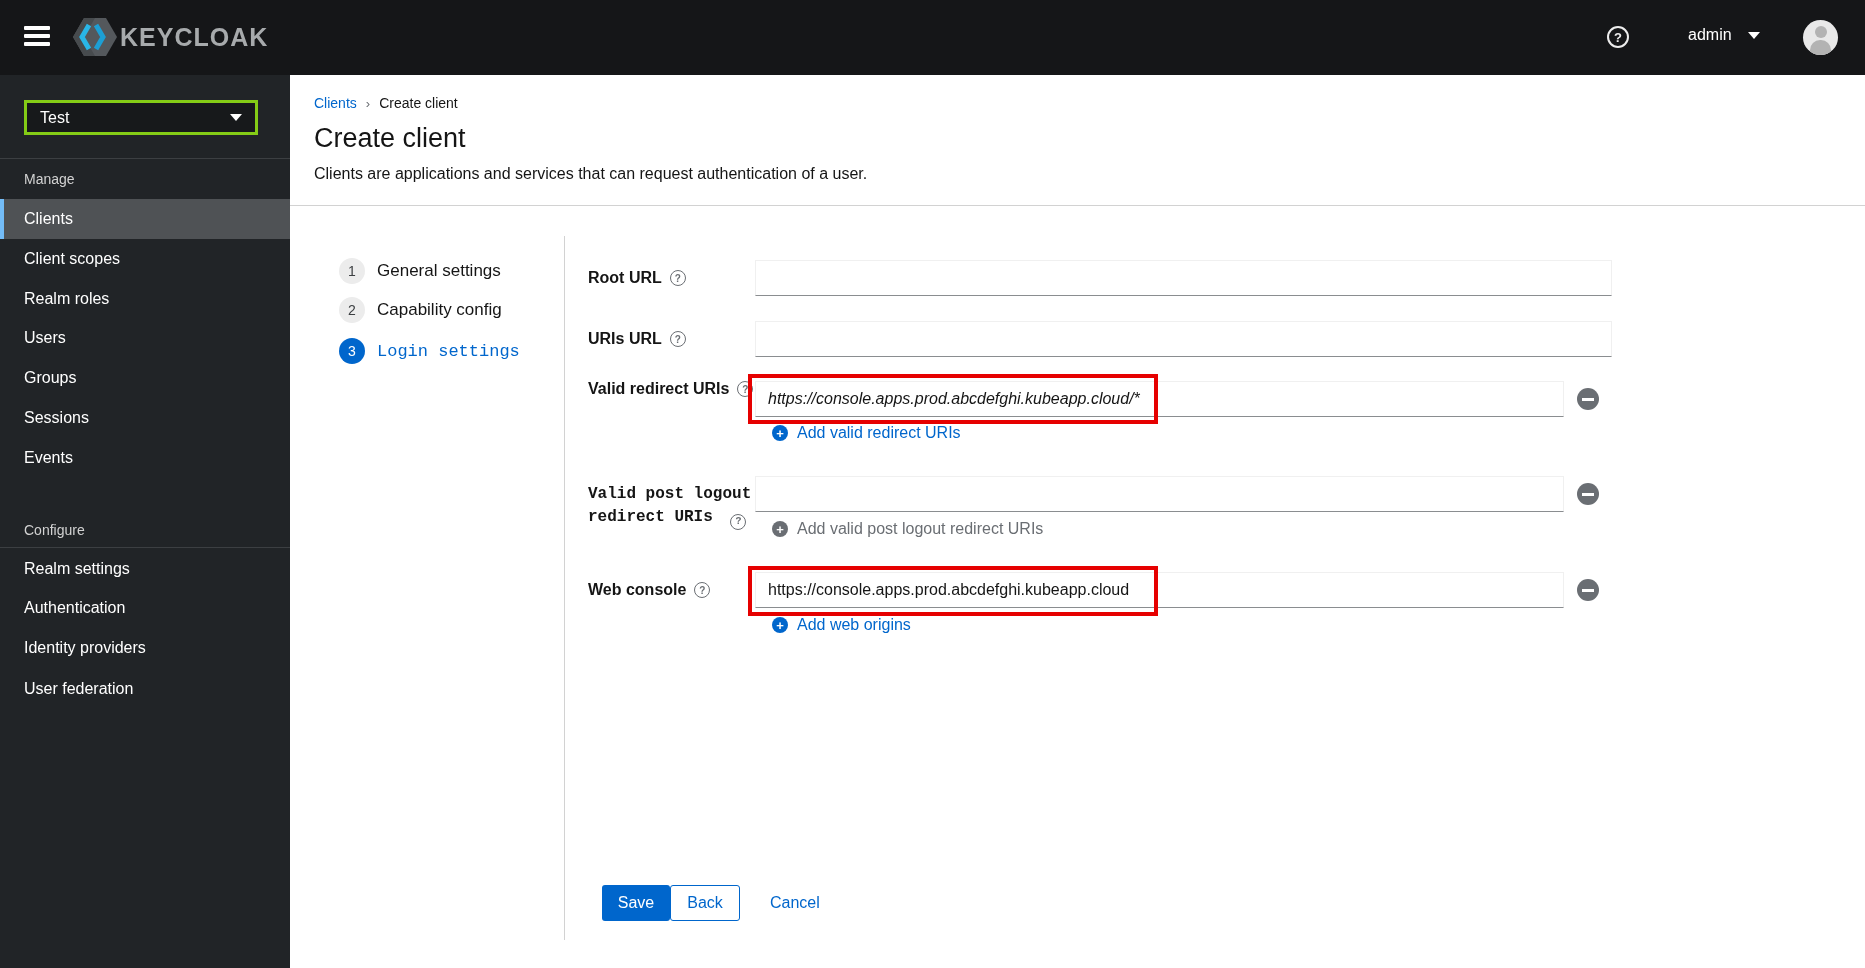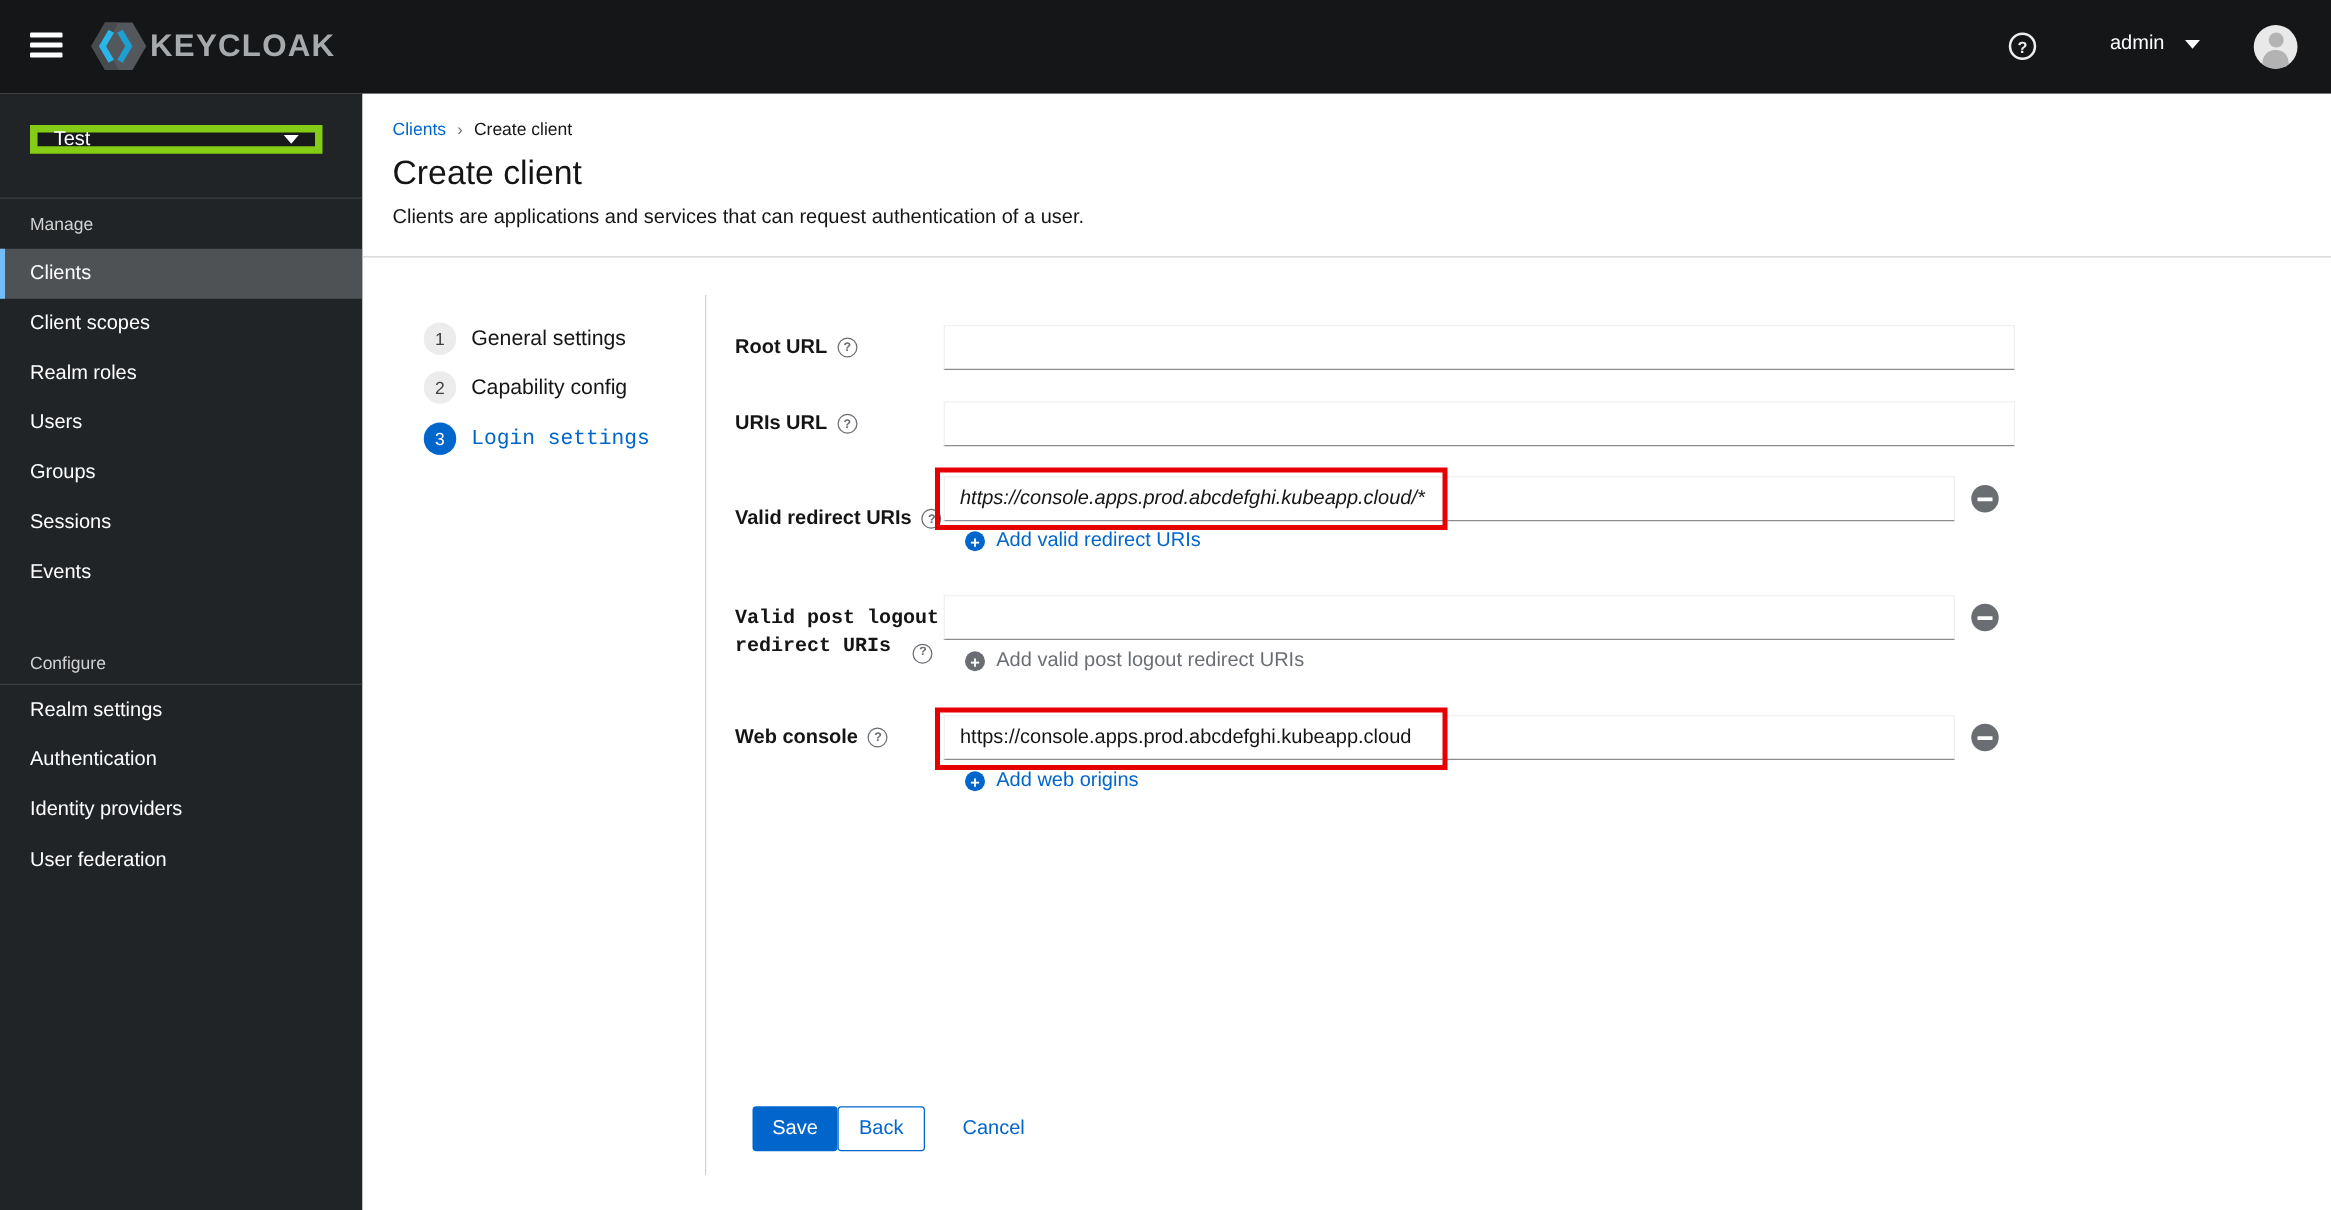--- a/index.html
+++ b/index.html
@@ -1,18 +1,18 @@
 <!DOCTYPE html>
 <html><head>
 <meta charset="utf-8">
 <style>
   * { margin:0; padding:0; box-sizing:border-box; }
   html,body { width:1865px; height:968px; }
   body { font-family:"Liberation Sans","DejaVu Sans",sans-serif; background:#fff; }
-  #app { position:relative; width:1865px; height:968px; overflow:hidden; background:#e5e5e5; }
+  #app { position:relative; width:1865px; height:968px; overflow:hidden; background:#14b8a6; }
 
   
   #topbar { position:absolute; left:0; top:0; width:1865px; height:75px; background:#151618; }
   .hamburger { position:absolute; left:24px; top:26px; width:26px; height:22px; cursor:pointer; }
   .hamburger span { display:block; width:26px; height:3.5px; background:#fff; margin-bottom:4.5px; border-radius:1px; }
   .brand { position:absolute; left:72px; top:16px; display:flex; align-items:center; }
   .brand-hex { width:46px; height:42px; }
   .brand-text { font-size:25px; font-weight:700; color:#a7aaac; letter-spacing:1px; margin-left:2px; }
   .tb-help { position:absolute; left:1607px; top:26px; width:22px; height:22px; border:2px solid #ededed;
              border-radius:50%; color:#ededed; font-size:13px; font-weight:700; display:flex;
@@ -21,22 +21,22 @@
              color:#fff; font-size:16px; cursor:pointer; }
   .caret-down { width:0; height:0; border-left:6px solid transparent; border-right:6px solid transparent;
                 border-top:7px solid #fff; }
   .avatar { position:absolute; left:1803px; top:20px; width:35px; height:35px; border-radius:50%;
             background:#e9e9e9; overflow:hidden; cursor:pointer; }
   .avatar .head { position:absolute; left:11.5px; top:6px; width:12px; height:12px; border-radius:50%; background:#b3b3b3; }
   .avatar .body { position:absolute; left:7px; top:20px; width:21px; height:16px; border-radius:10px 10px 0 0; background:#b3b3b3; }
 
   
   #sidebar { position:absolute; left:0; top:75px; width:290px; height:893px; background:#212427; }
-  .realm-select { position:absolute; left:24px; top:25px; width:234px; height:23px; background:#17191b;
-                  border:6px solid #84cc16; display:flex; align-items:center; justify-content:space-between;
+  .realm-select { position:absolute; left:24px; top:25px; width:234px; height:35px; background:#17191b;
+                  border:3px solid #84cc16; display:flex; align-items:center; justify-content:space-between;
                   padding:0 13px; color:#fff; font-size:16px; cursor:pointer; }
   .sb-divider { position:absolute; left:0; width:290px; height:1px; background:#3c3f42; }
   .sb-section { position:absolute; left:24px; font-size:14px; color:#d2d2d2; }
   .nav-item { position:absolute; left:0; width:290px; height:40px; display:flex; align-items:center;
               padding-left:24px; color:#fff; font-size:16px; cursor:pointer; }
   .nav-item.active { background:#4f5255; border-left:4px solid #73bcf7; padding-left:20px; }
 
   
   #main { position:absolute; left:290px; top:75px; width:1575px; height:893px; background:#fff; }
   .breadcrumb { position:absolute; left:24px; top:20px; font-size:14px; display:flex; align-items:center; }
@@ -196,21 +196,21 @@
       <span class="qicon">?</span>
     </div>
     <input class="tinput w-long" style="top: 185px;" type="text" value="">
 
     <div class="flabel" style="top:246px; height:36px;">
       <span>URIs URL</span>
       <span class="qicon">?</span>
     </div>
     <input class="tinput w-long" style="top: 246px;" type="text" value="">
 
-    <div class="flabel" style="top:322px; height:36px;">
+    <div class="flabel" style="top:296px; height:36px;">
       <span>Valid redirect URIs</span>
       <span class="qicon">?</span>
     </div>
     <input class="tinput w-multi" style="top: 306px; font-style: italic;" type="text" value="https://console.apps.prod.abcdefghi.kubeapp.cloud/*">
     <button class="minus-btn" style="top:313px"></button>
     <div class="annotation" style="left:458px; top:299px; width:410px; height:50px;"></div>
     <div class="add-link" style="top:348px">
       <span class="plus">+</span>
       <span>Add valid redirect URIs</span>
     </div>

